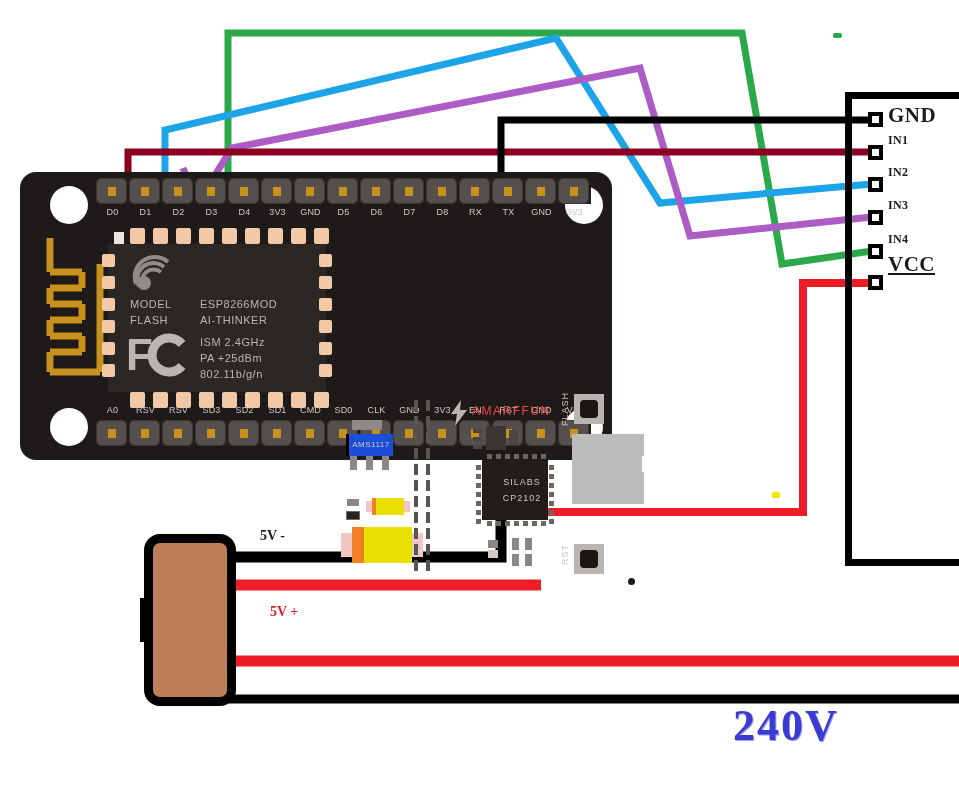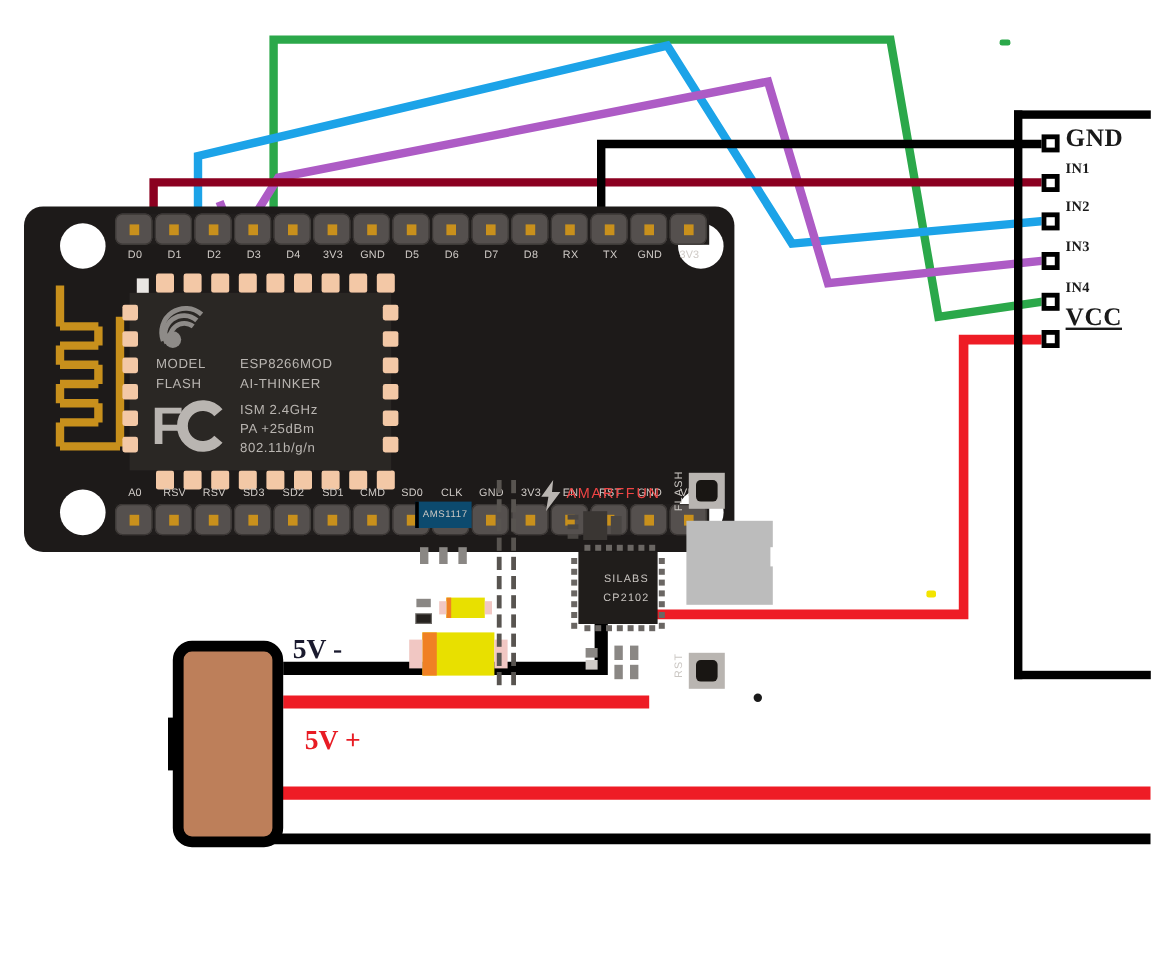--- a/index.html
+++ b/index.html
@@ -70,21 +70,21 @@
   .t-ism{left:92px;top:92px;}
   .t-pa{left:92px;top:108px;}
   .t-std{left:92px;top:124px;}
   .fcc{position:absolute;left:18px;top:88px;width:62px;height:46px;}
 
   
   .ant{position:absolute;left:22px;top:58px;width:66px;height:152px;}
 
   
   .reg-pad{position:absolute;left:332px;top:248px;width:30px;height:10px;background:#8d8a87;}
-  .reg{position:absolute;left:326px;top:246px;width:44px;height:22px;background:#0c4a6e;border-left:3px solid #000;}
+  .reg{position:absolute;left:326px;top:262px;width:44px;height:22px;background:#1d4ed8;border-left:3px solid #000;}
   .reg span{color:#cbc7c3;font-size:8px;font-family:"Liberation Sans", sans-serif;display:block;text-align:center;line-height:22px;letter-spacing:.5px;}
   .reg-legs{position:absolute;left:330px;top:284px;display:flex;}
   .reg-legs i{width:7px;height:14px;background:#8a8784;margin-right:9px;display:block;}
   .smd-sml{position:absolute;left:327px;top:327px;width:12px;height:7px;background:#8a8784;}
   .smd-sml2{position:absolute;left:327px;top:340px;width:12px;height:7px;background:#26221f;box-shadow:0 0 0 1px #6d6a67;}
   .cap-s{position:absolute;left:352px;top:326px;width:28px;height:17px;background:#e8e000;border-left:4px solid #f08024;}
   .cap-s:before,.cap-s:after{content:"";position:absolute;top:3px;width:6px;height:11px;background:#f1c7c3;}
   .cap-s:before{left:-10px;} .cap-s:after{right:-6px;}
   .cap-l{position:absolute;left:332px;top:355px;width:48px;height:36px;background:#e8e000;border-left:12px solid #f08024;}
   .cap-l:before,.cap-l:after{content:"";position:absolute;top:6px;width:11px;height:24px;background:#f1c7c3;}
@@ -137,21 +137,21 @@
 
   .volt-label{
     position:absolute;left:733px;top:700px;color:#3b3bd4;
     font-family:"Liberation Serif", serif;font-size:44px;font-weight:bold;letter-spacing:2px;
     text-shadow:1px 1px 0 #9aa0e8;
   }
   .psu{position:absolute;left:144px;top:534px;width:92px;height:172px;background:#bd7f5a;
     border:9px solid #000;border-radius:16px;box-sizing:border-box;}
   .psu-notch{position:absolute;left:140px;top:598px;width:10px;height:44px;background:#000;}
 
-  .wirelabel{position:absolute;font-family:"Liberation Serif", serif;font-size:23px;font-weight:bold;}
+  .wirelabel{position:absolute;font-family:"Liberation Serif", serif;font-size:14px;font-weight:bold;margin-left:16px;}
   .wl-neg{left:244px;top:528px;color:#1a1a2e;}
   .wl-pos{left:254px;top:604px;color:#e81c24;}
 
   .dot-green{position:absolute;left:833px;top:33px;width:9px;height:5px;background:#2BA84A;border-radius:2px;}
   .dot-yellow{position:absolute;left:772px;top:492px;width:8px;height:6px;background:#f3e400;border-radius:2px;}
   .dot-dark{position:absolute;left:628px;top:578px;width:7px;height:7px;background:#1a1a1a;border-radius:50%;}
 </style>
 </head>
 <body>
 
@@ -454,17 +454,18 @@
       <div class="termlabel tl-sm" style="left: 888px; top: 232px;">IN4</div>
       <div class="term" style="left: 868px; top: 275px;"></div>
       <div class="termlabel tl-big" style="left: 888px; top: 252px; text-decoration: underline;">VCC</div>
     </div>
 
   <div class="psu"></div>
   <div class="psu-notch"></div>
   <div class="wirelabel wl-neg">5V -</div>
   <div class="wirelabel wl-pos">5V +</div>
 
+  <div class="volt-label">240V</div>
   <div class="dot-green"></div>
   <div class="dot-yellow"></div>
   <div class="dot-dark"></div>
 
 </div>
 
 </body></html>

